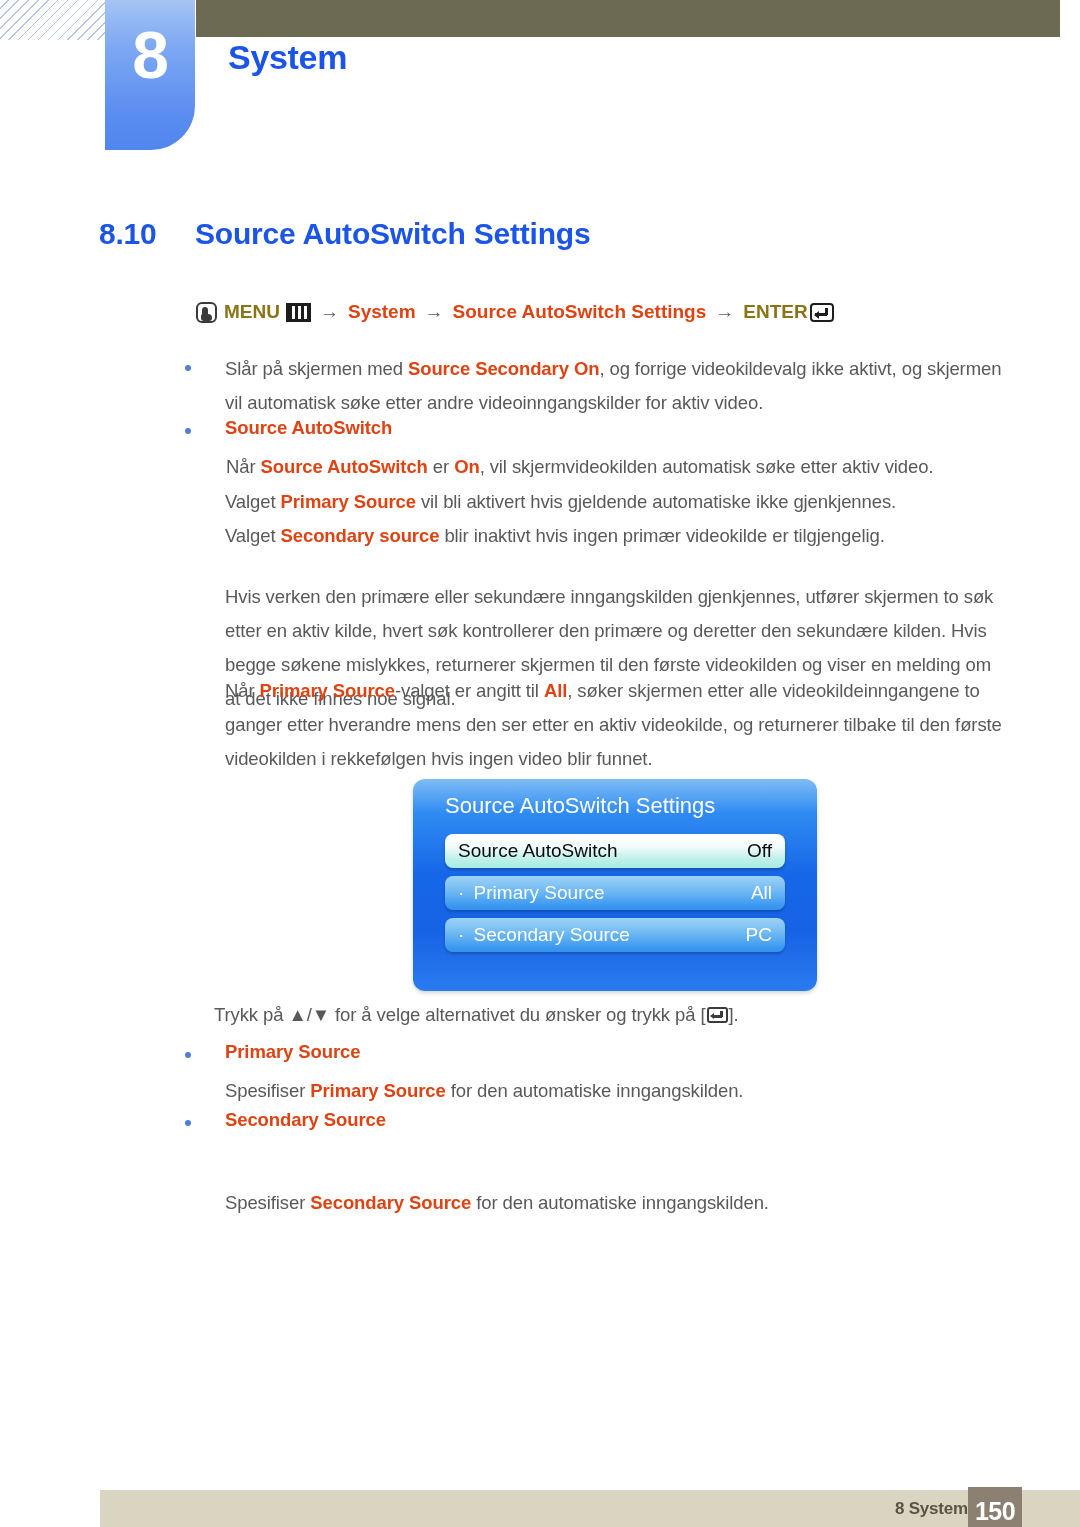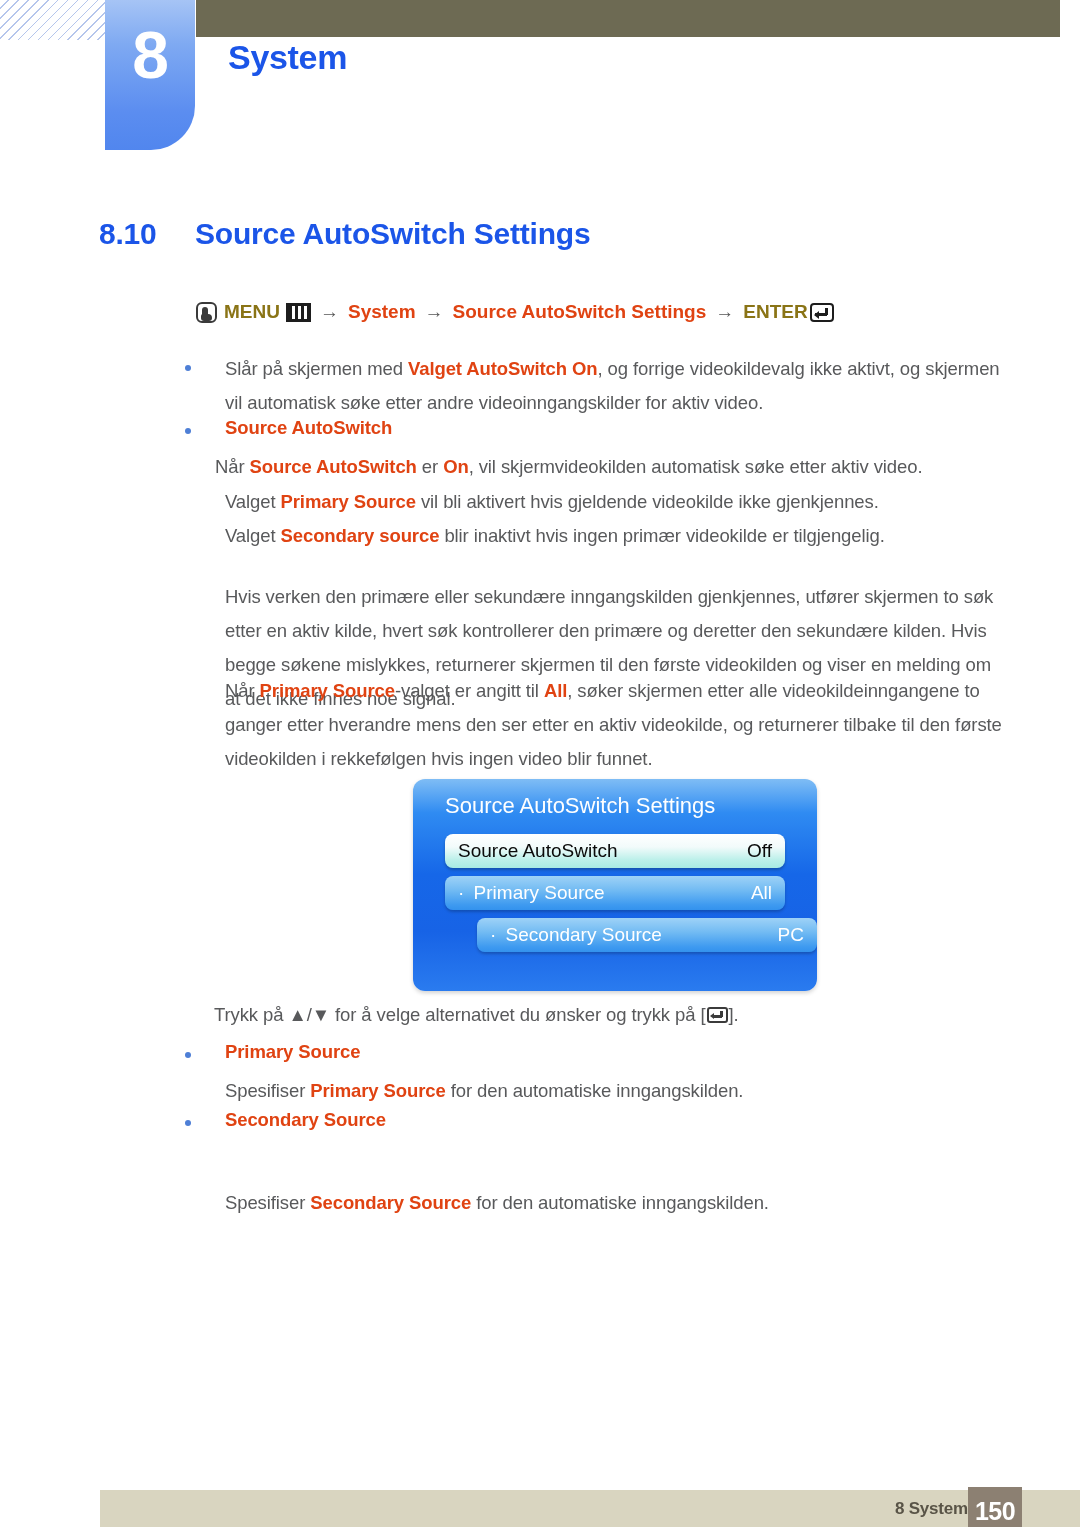--- a/index.html
+++ b/index.html
@@ -340,35 +340,35 @@
   <span class="ico-enter">
       <span class="tip"></span>
     </span>
 </div>
 
 <div class="body-area">
 
   <div class="bullet-row" style="top:352px;left:0;width:1080px;">
     <span class="bullet-dot" style="top:13px;"></span>
     <div class="bullet-text para" style="width:790px;">
-      <span>Slår på skjermen med </span><b>Valget AutoSwitch On</b><span>, og forrige videokildevalg ikke aktivt, og skjermen vil automatisk søke etter andre videoinngangskilder for aktiv video.</span>
+      <span>Slår på skjermen med </span><b>Source Secondary On</b><span>, og forrige videokildevalg ikke aktivt, og skjermen vil automatisk søke etter andre videoinngangskilder for aktiv video.</span>
     </div>
   </div>
 
   <div class="bullet-row" style="top:417px;left:0;width:1080px;">
     <span class="bullet-dot" style="top:11px;"></span>
     <div class="bullet-text sub-head">Source AutoSwitch</div>
   </div>
 
-  <div class="blk para" style="left:215px; top:450px; width:790px;">
+  <div class="blk para" style="left:226px; top:450px; width:790px;">
     <span>Når </span><b>Source AutoSwitch</b><span> er </span><b>On</b><span>, vil skjermvideokilden automatisk søke etter aktiv video.</span>
   </div>
 
   <div class="blk para" style="left:225px; top:485px; width:790px;">
-    <span>Valget </span><b>Primary Source</b><span> vil bli aktivert hvis gjeldende videokilde ikke gjenkjennes.</span>
+    <span>Valget </span><b>Primary Source</b><span> vil bli aktivert hvis gjeldende automatiske ikke gjenkjennes.</span>
   </div>
 
   <div class="blk para" style="left:225px; top:519px; width:790px;">
     <span>Valget </span><b>Secondary source</b><span> blir inaktivt hvis ingen primær videokilde er tilgjengelig.</span>
   </div>
 
   <div class="blk para" style="left:225px; top:580px; width:785px;">Hvis verken den primære eller sekundære inngangskilden gjenkjennes, utfører skjermen to søk etter en aktiv kilde, hvert søk kontrollerer den primære og deretter den sekundære kilden. Hvis begge søkene mislykkes, returnerer skjermen til den første videokilden og viser en melding om at det ikke finnes noe signal.</div>
 
   <div class="blk para" style="left:225px; top:674px; width:800px;">
     <span>Når </span><b>Primary Source</b><span>-valget er angitt til </span><b>All</b><span>, søker skjermen etter alle videokildeinngangene to ganger etter hverandre mens den ser etter en aktiv videokilde, og returnerer tilbake til den første videokilden i rekkefølgen hvis ingen video blir funnet.</span>
@@ -402,21 +402,21 @@
   <div class="osd-row sel" style="top:55px;">
     <span>Source AutoSwitch</span>
     <span>Off</span>
   </div>
 
   <div class="osd-row plain" style="top:97px;">
     <span><span class="dot">· </span><span>Primary Source</span></span>
     <span>All</span>
   </div>
 
-  <div class="osd-row plain" style="top:139px;margin-left:32px;">
+  <div class="osd-row plain" style="top:139px;">
     <span><span class="dot">· </span><span>Secondary Source</span></span>
     <span>PC</span>
   </div>
 </div>
 
 <div class="footer-bar"></div>
 <div class="footer-label">8 System</div>
 <div class="page-box">
   <span class="page-num">150</span>
 </div>

